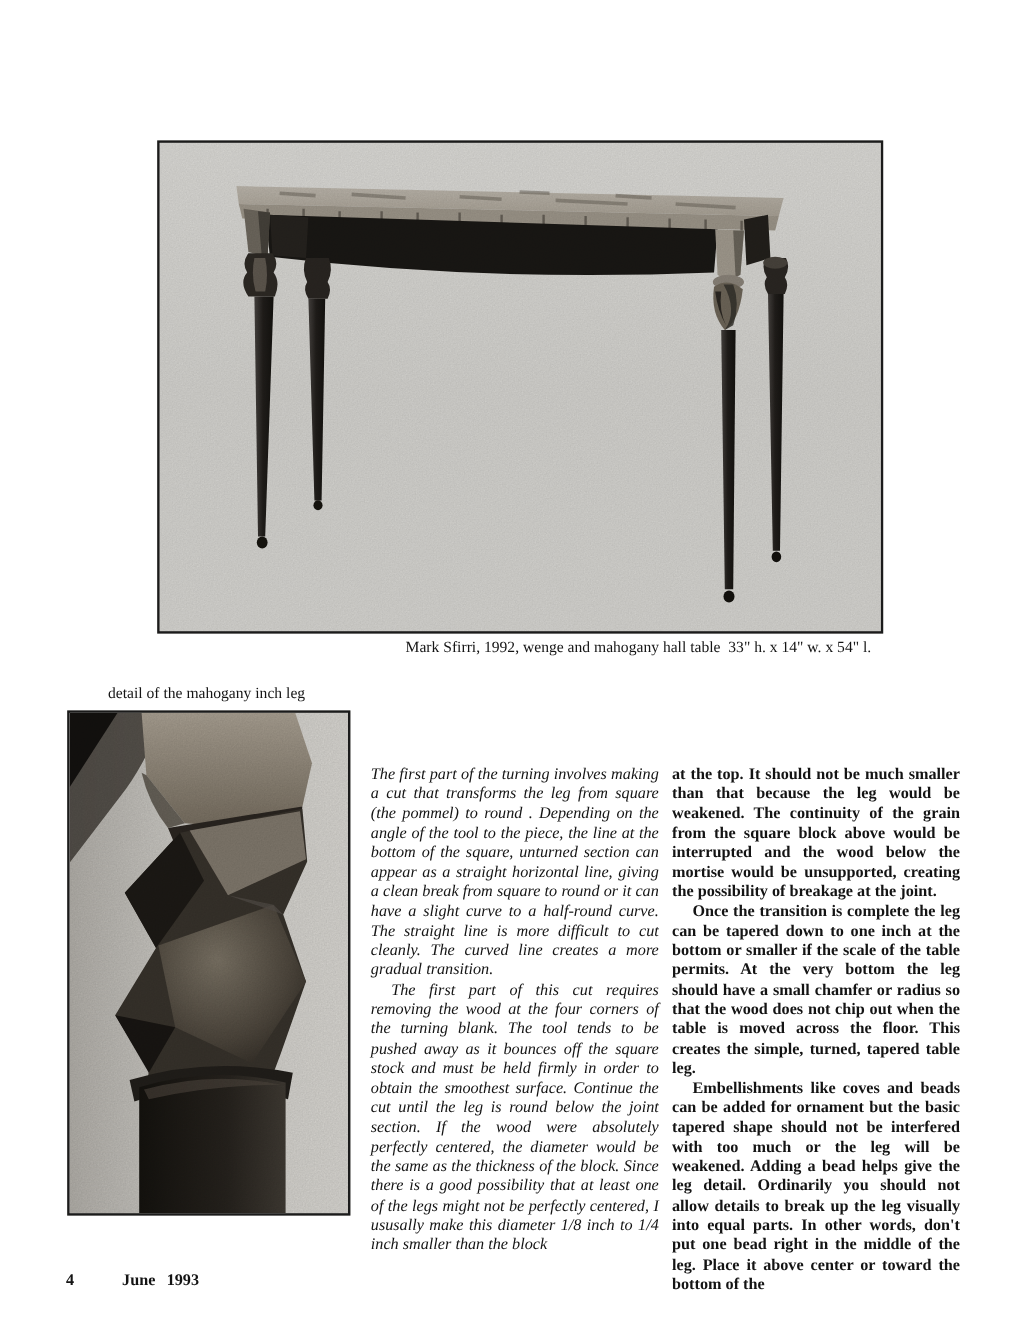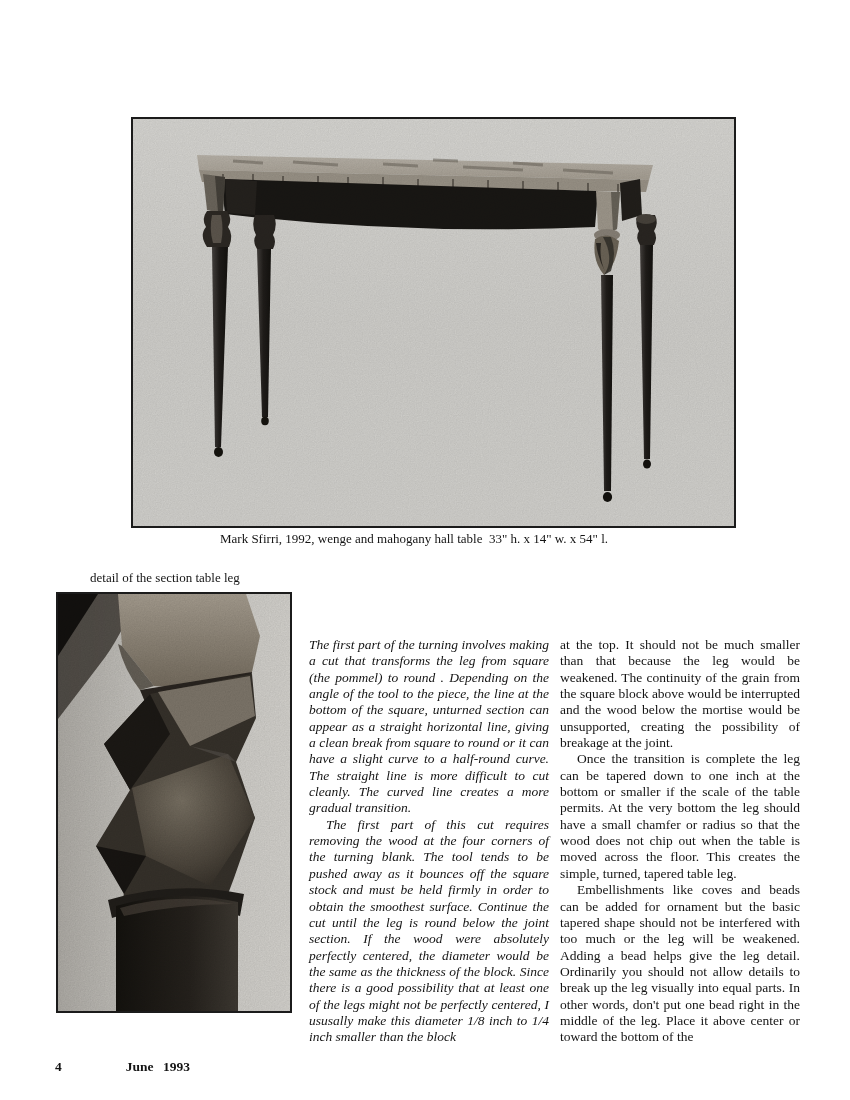--- a/index.html
+++ b/index.html
@@ -9,38 +9,38 @@
     margin:0 auto;
   }
   .photo-frame{
     position:absolute;border:2px solid #1b1b1b;background:#d6d5d1;
     margin:0;padding:0;overflow:hidden;
   }
   .photo-frame svg{display:block;width:100%;height:100%;}
   #main-photo{left:131px;top:117px;width:601px;height:407px;}
   #detail-photo{left:56px;top:592px;width:232px;height:417px;}
   .main-caption{
-    position:absolute;left:76px;top:531px;width:676px;
-    text-align:center;font-size:13px;white-space:pre-wrap;
+    position:absolute;left:50px;top:531px;width:676px;
+    text-align:right;font-size:13px;white-space:pre-wrap;
   }
   .detail-caption{
     position:absolute;left:90px;top:570px;font-size:13px;
   }
   .col{
     position:absolute;top:637px;width:240px;
     font-size:13.5px;line-height:16.35px;text-align:justify;
   }
   #col1{left:309px;font-style:italic;}
-  #col2{left:560px;}
+  #col2{left:560px;font-weight:bold;}
   .col p{margin:0;padding:0;}
   .col p.indent{text-indent:17px;}
   .footer{
     position:absolute;left:55px;top:1059px;font-size:13.5px;font-weight:bold;
   }
-  .footer .issue{margin-left:64px;word-spacing:6px;}
+  .footer .issue{margin-left:40px;word-spacing:6px;}
 </style>
 </head>
 <body>
 
 <div class="page">
 
   <figure class="photo-frame" id="main-photo">
     <svg viewBox="0 0 601 407" preserveAspectRatio="none">
       <defs>
         <linearGradient id="pbg" x1="0" y1="0" x2="0" y2="1">
@@ -102,21 +102,21 @@
       <path d="M505,96 Q501,104 506,112 Q502,118 507,126 L521,126 Q525,118 521,112 Q526,104 522,96 Z" fill="#2b2723"></path>
       <ellipse cx="513" cy="100" rx="10" ry="5" fill="#49443d"></ellipse>
       <path d="M507,126 L520,126 L517,340 L511,340 Z" fill="url(#legG)"></path>
       <ellipse cx="514" cy="345" rx="4" ry="4.5" fill="#14120e"></ellipse>
       <rect x="0" y="0" width="601" height="407" filter="url(#grain)" opacity="0.10"></rect>
     </svg>
   </figure>
 
   <div class="main-caption">Mark Sfirri, 1992, wenge and mahogany hall table  33" h. x 14" w. x 54" l.</div>
 
-  <div class="detail-caption">detail of the section table leg</div>
+  <div class="detail-caption">detail of the mahogany inch leg</div>
 
   <figure class="photo-frame" id="detail-photo">
     <svg viewBox="0 0 232 417" preserveAspectRatio="none">
       <defs>
         <linearGradient id="dbg" x1="0" y1="0" x2="1" y2="0">
           <stop offset="0" stop-color="#b4b1ab"></stop>
             <stop offset="0.45" stop-color="#d2d0cb"></stop>
             <stop offset="1" stop-color="#dbd9d4"></stop>
         </linearGradient>
         <linearGradient id="cylG" x1="0" y1="0" x2="1" y2="0">

